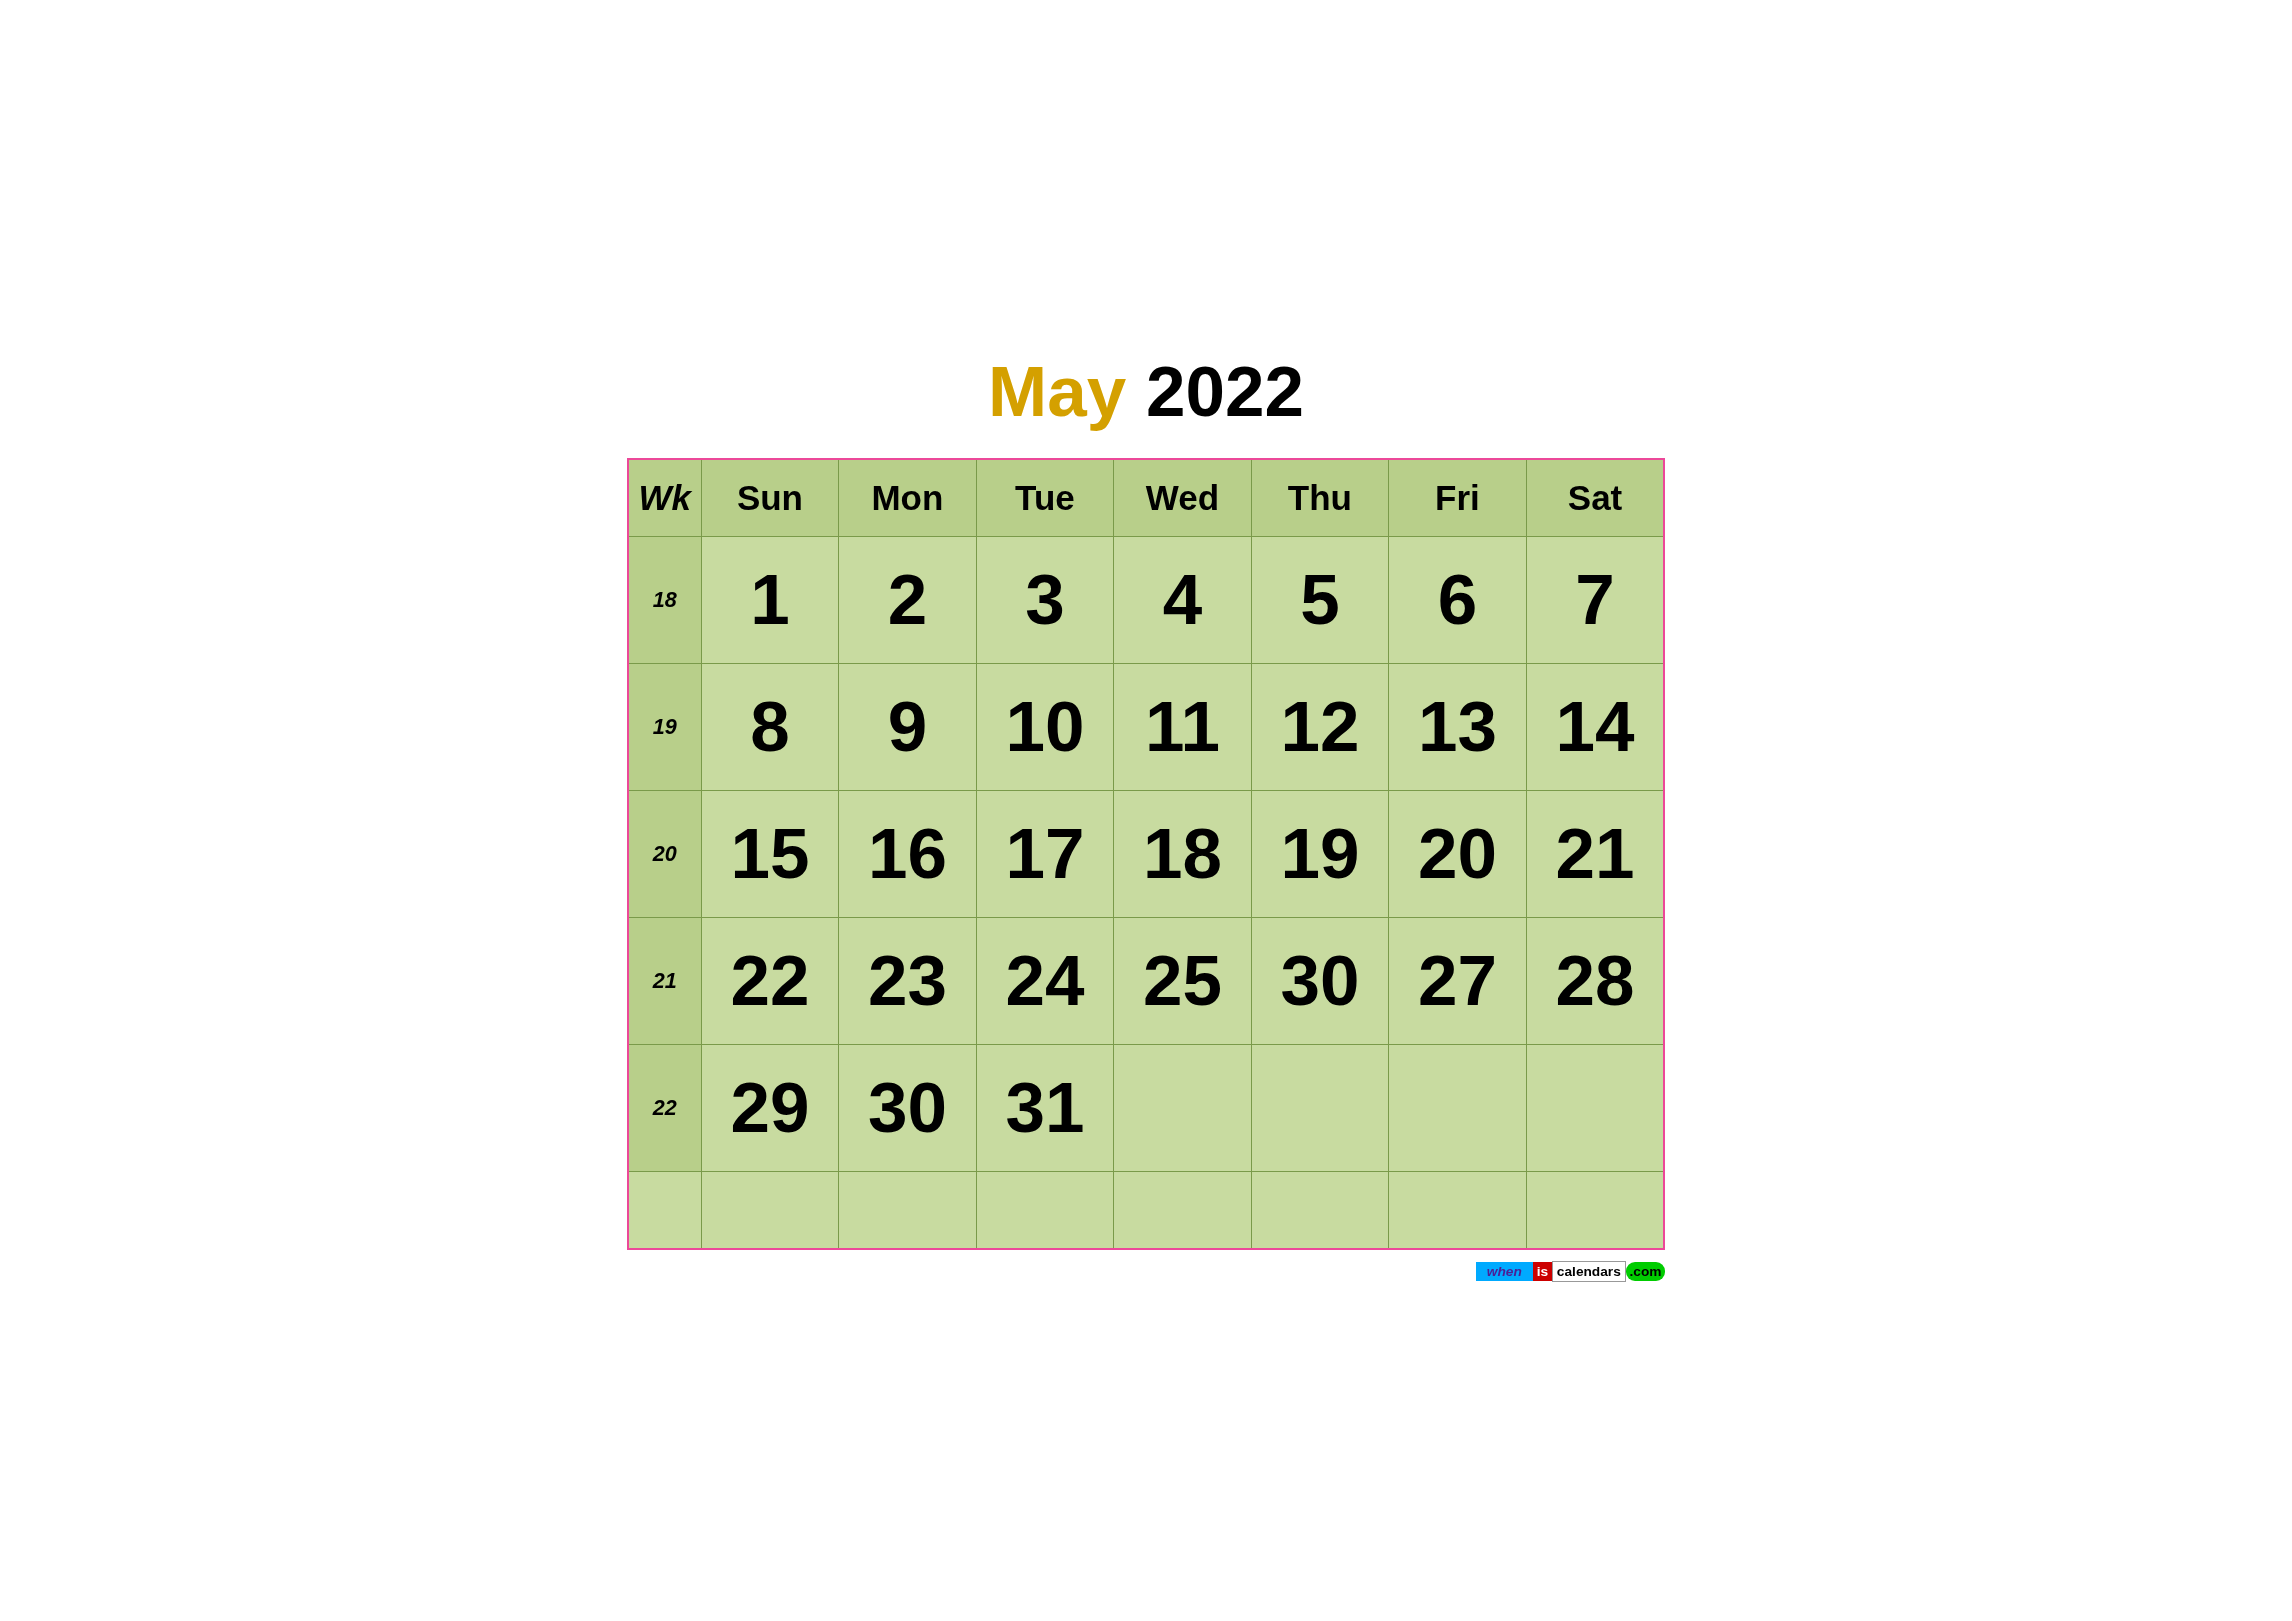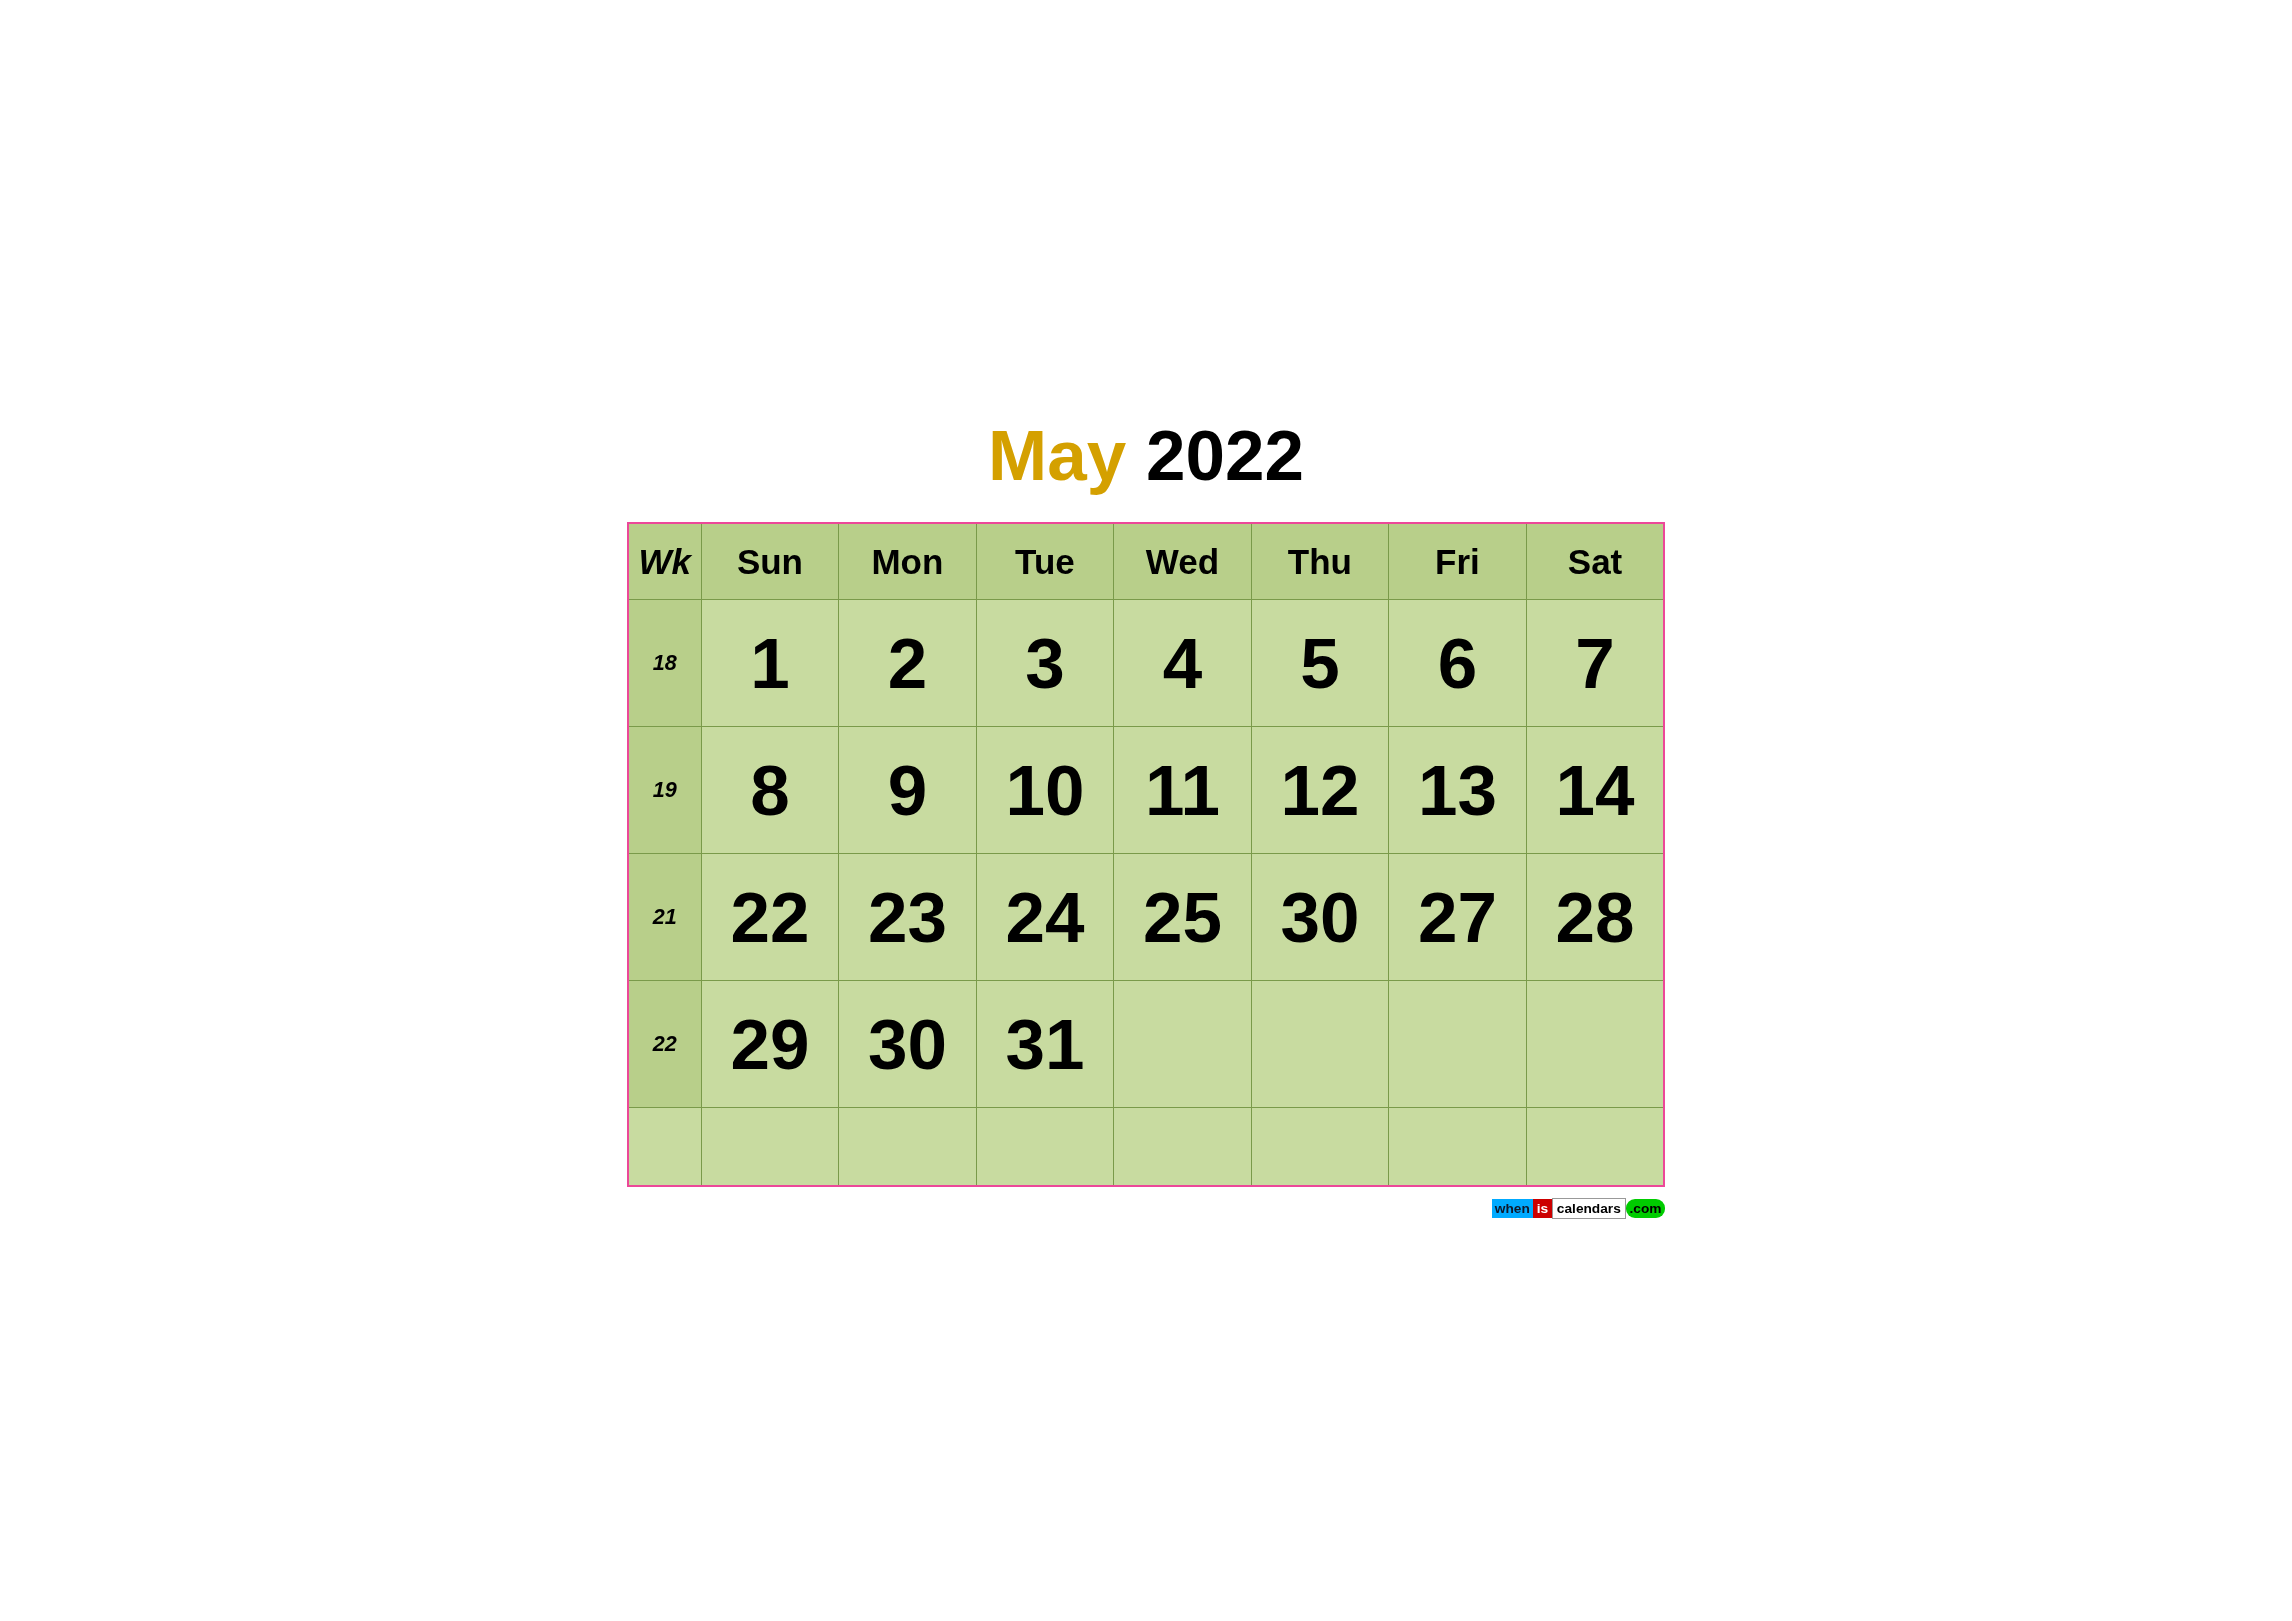--- a/index.html
+++ b/index.html
@@ -104,22 +104,23 @@
     .watermark {
       position: absolute;
       bottom: 9.8px;
       right: 19.6px;
       font-size: 13.7px;
       font-weight: bold;
     }
 
     .watermark-when {
       background-color: #00aaff;
-      color: #0f172a;
-      padding: 2px 3px;
+      color: #4c1d95;
+      padding: 2px 11px;
+      font-style: italic;
     }
 
     .watermark-is {
       background-color: #cc0000;
       color: #ffffff;
       padding: 2px 3.9px;
     }
 
     .watermark-calendars {
       background-color: #ffffff;
@@ -175,20 +176,30 @@
         <td class="wk-cell">19</td>
         <td class="day-cell">8</td>
         <td class="day-cell">9</td>
         <td class="day-cell">10</td>
         <td class="day-cell">11</td>
         <td class="day-cell">12</td>
         <td class="day-cell">13</td>
         <td class="day-cell">14</td>
       </tr>
 
+      <tr>
+        <td class="wk-cell">20</td>
+        <td class="day-cell">15</td>
+        <td class="day-cell">16</td>
+        <td class="day-cell">17</td>
+        <td class="day-cell">18</td>
+        <td class="day-cell">19</td>
+        <td class="day-cell">20</td>
+        <td class="day-cell">21</td>
+      </tr>
 
       <tr>
         <td class="wk-cell">21</td>
         <td class="day-cell">22</td>
         <td class="day-cell">23</td>
         <td class="day-cell">24</td>
         <td class="day-cell">25</td>
         <td class="day-cell">30</td>
         <td class="day-cell">27</td>
         <td class="day-cell">28</td>

